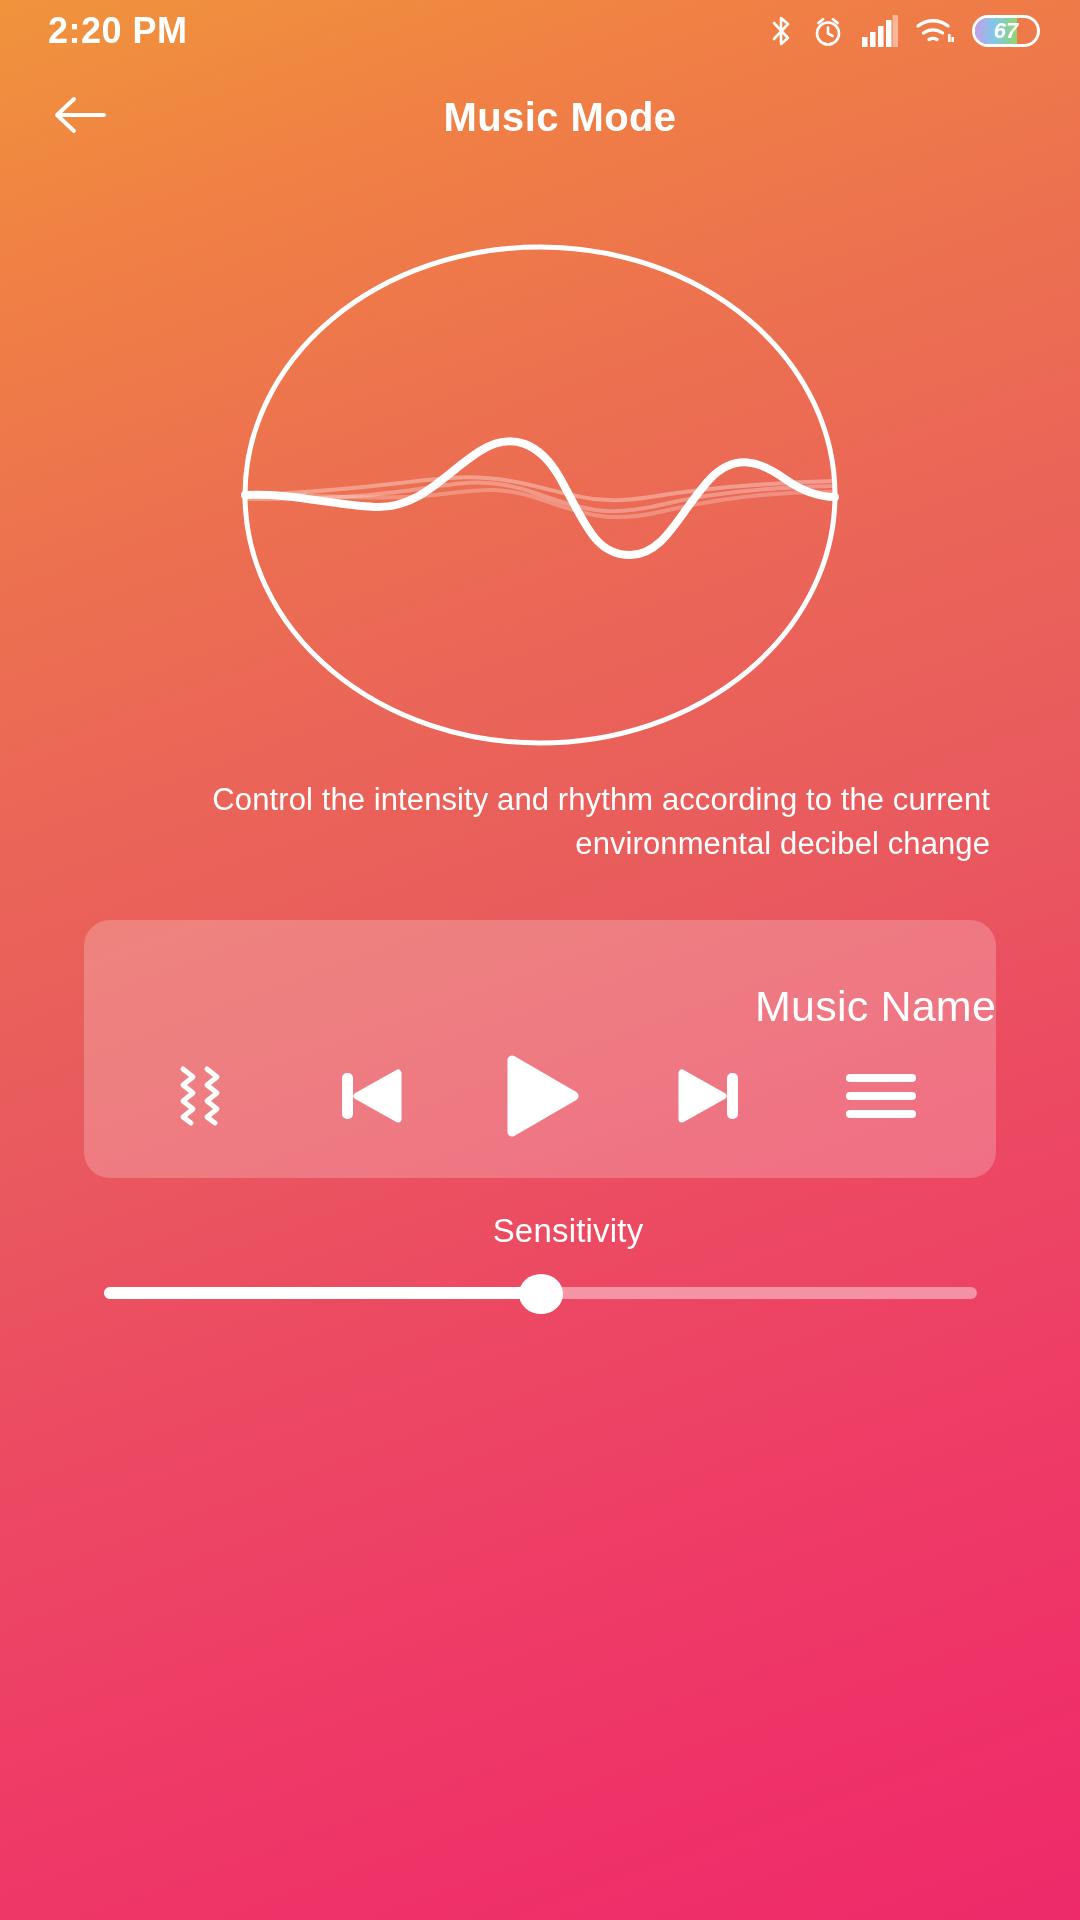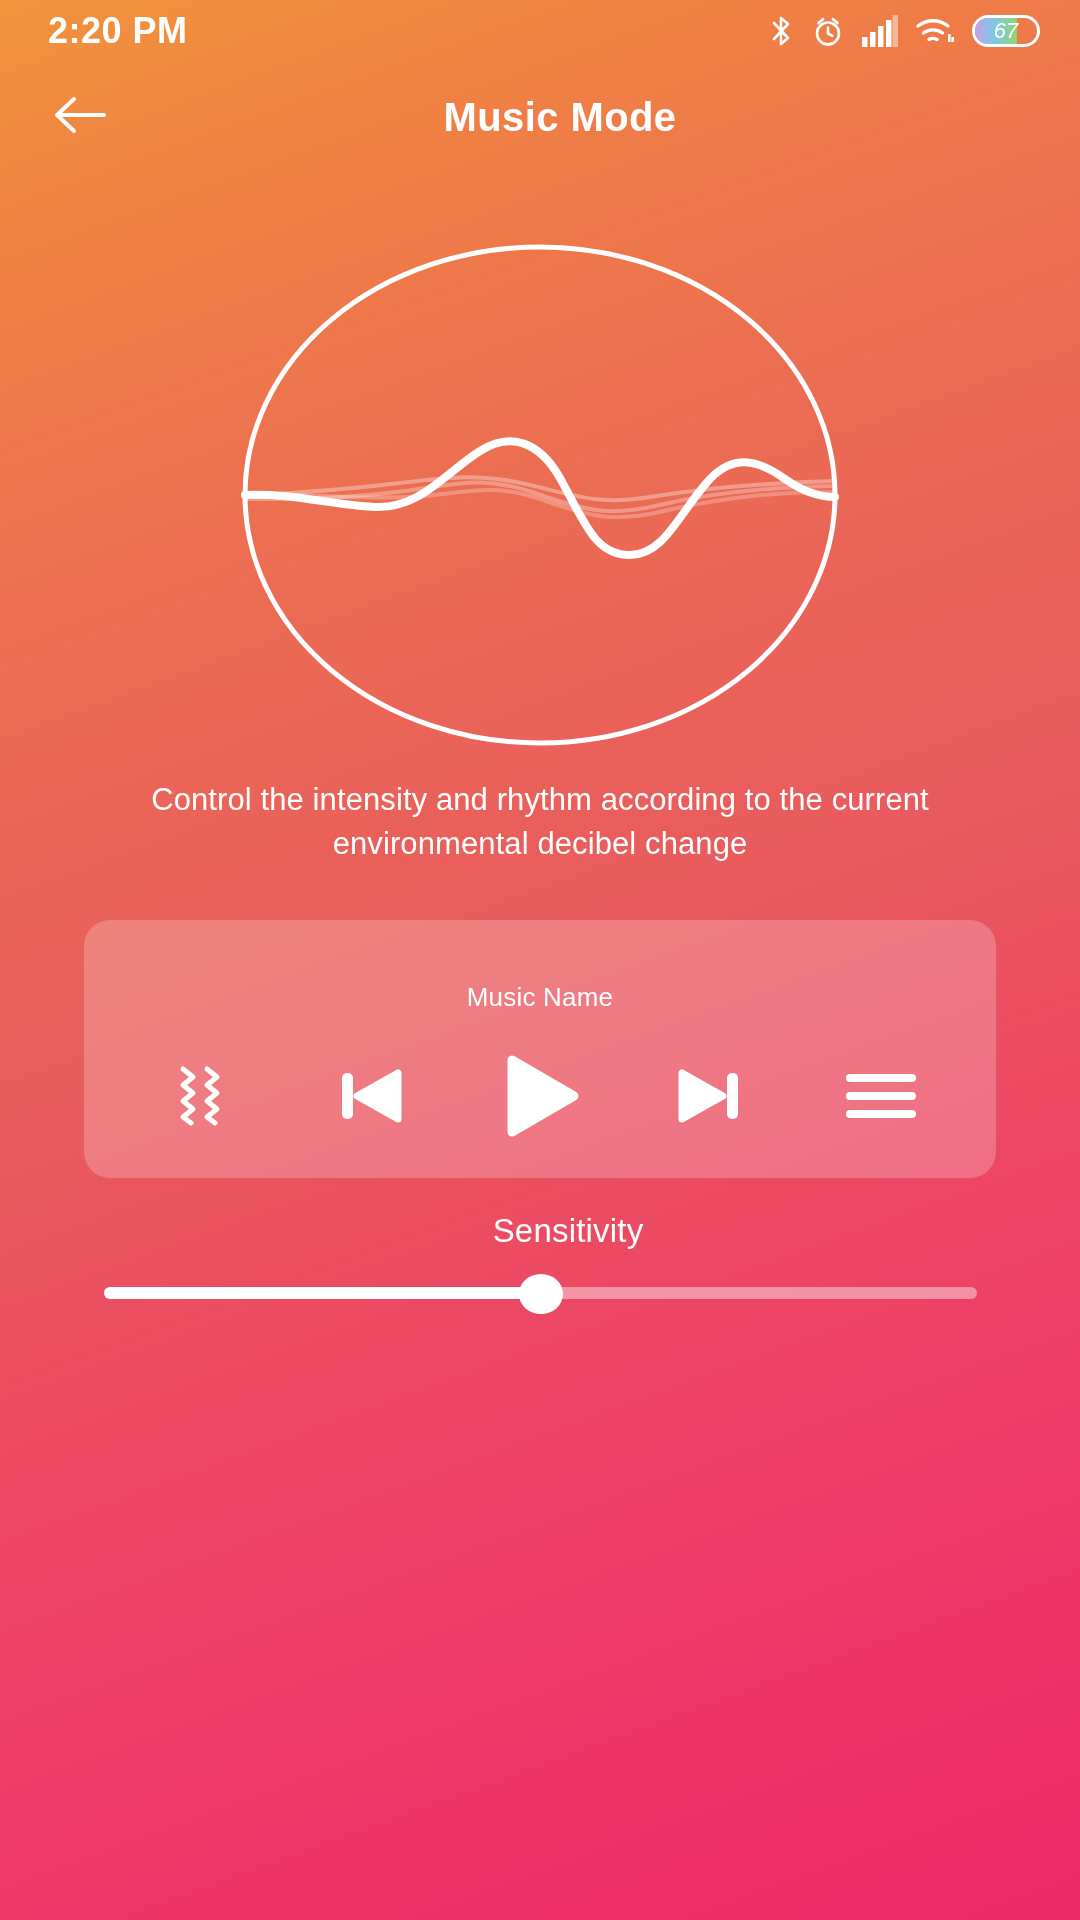--- a/index.html
+++ b/index.html
@@ -74,21 +74,21 @@
     position: absolute;
     top: 0; left: 0; bottom: 0;
     width: 67%;
     background: linear-gradient(90deg, #c4a0e8 0%, #7fc8e8 45%, #8fd66b 100%);
   }
   .battery-num {
     position: relative;
     width: 100%;
     text-align: center;
     font-size: 22px;
-    font-weight: normal;
+    font-weight: bold;
     font-style: italic;
     color: #ffffff;
     line-height: 1;
   }
 
   
   .app-bar {
     position: absolute;
     top: 62px; left: 0;
     width: 1080px;
@@ -130,21 +130,21 @@
     height: 505px;
   }
   .hero svg { display: block; width: 600px; height: 505px; }
 
   
   .description {
     position: absolute;
     top: 778px;
     left: 90px;
     width: 900px;
-    text-align: center;
+    text-align: right;
     color: #ffffff;
     font-size: 31px;
     line-height: 44px;
     letter-spacing: 0.1px;
   }
 
   
   .player-card {
     position: absolute;
     top: 920px;
@@ -152,23 +152,23 @@
     width: 912px;
     height: 258px;
     border-radius: 26px;
     background: rgba(255, 255, 255, 0.22);
   }
   .music-name {
     position: absolute;
     top: 62px;
     left: 0;
     width: 100%;
-    text-align: center;
-    color: #ffffff;
-    font-size: 26px;
+    text-align: right;
+    color: #ffffff;
+    font-size: 43px;
     letter-spacing: 0.2px;
   }
   .controls {
     position: absolute;
     bottom: 0;
     left: 0;
     width: 100%;
     height: 150px;
     display: flex;
     align-items: center;

